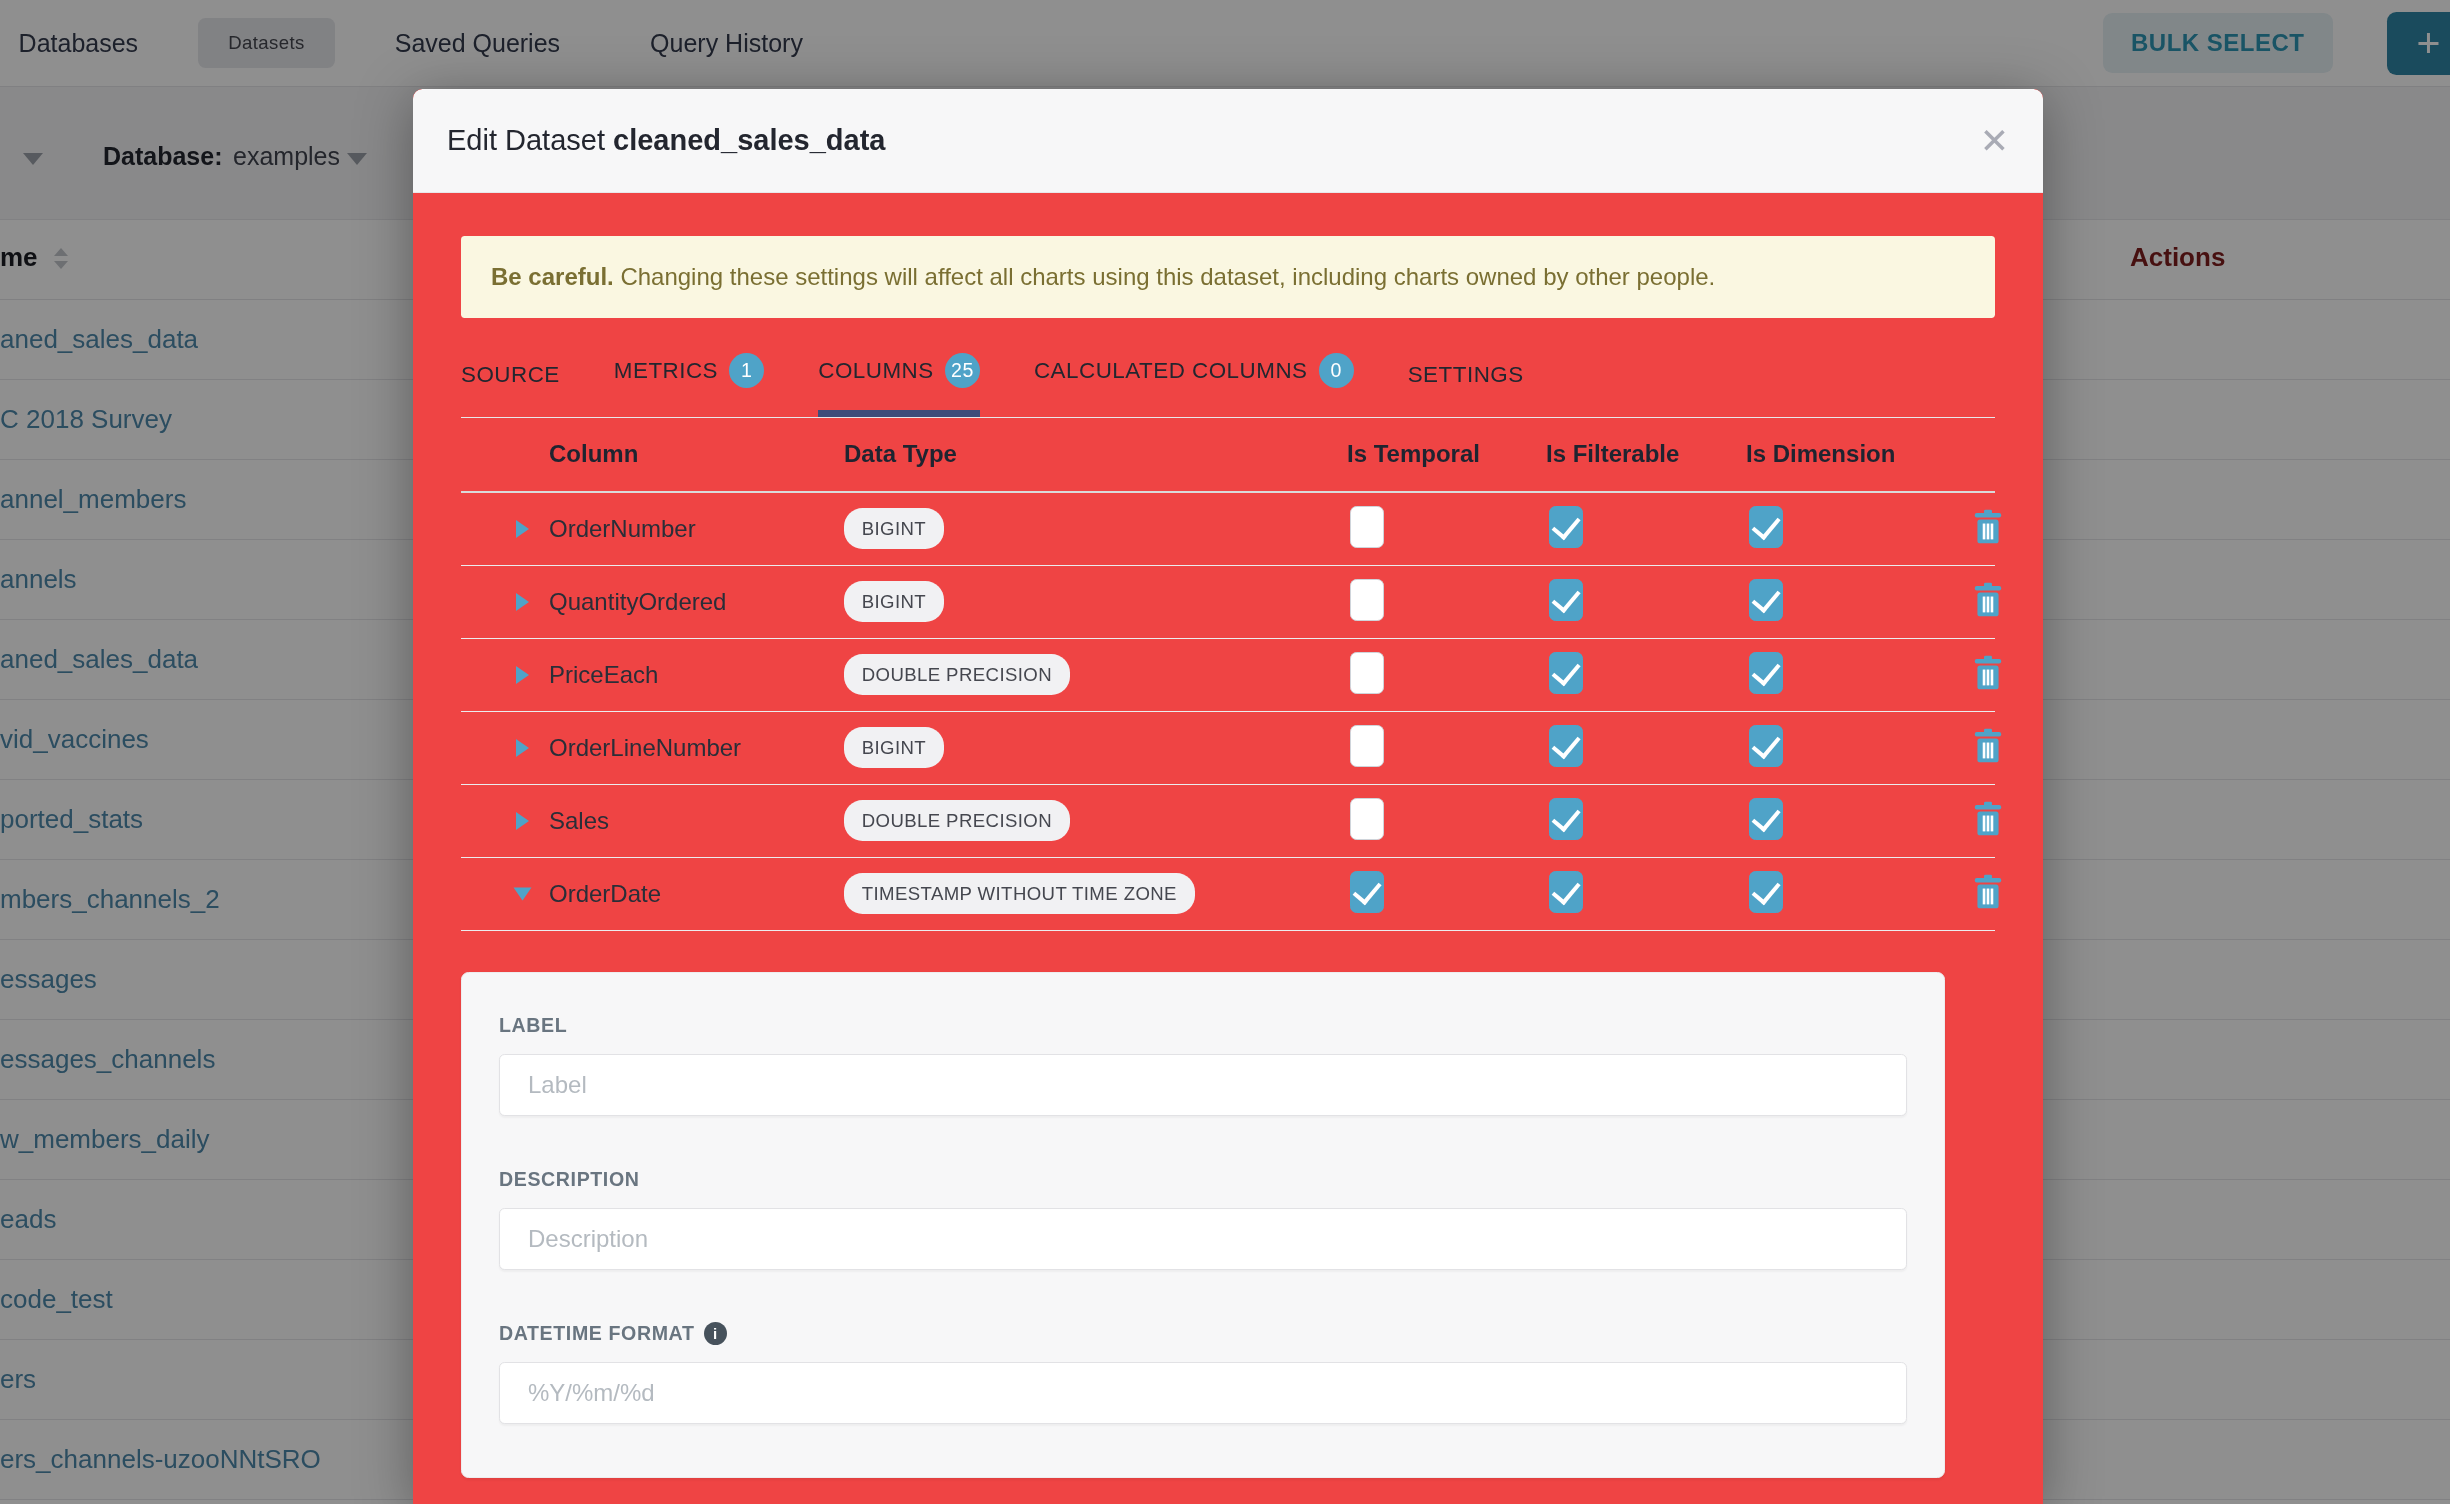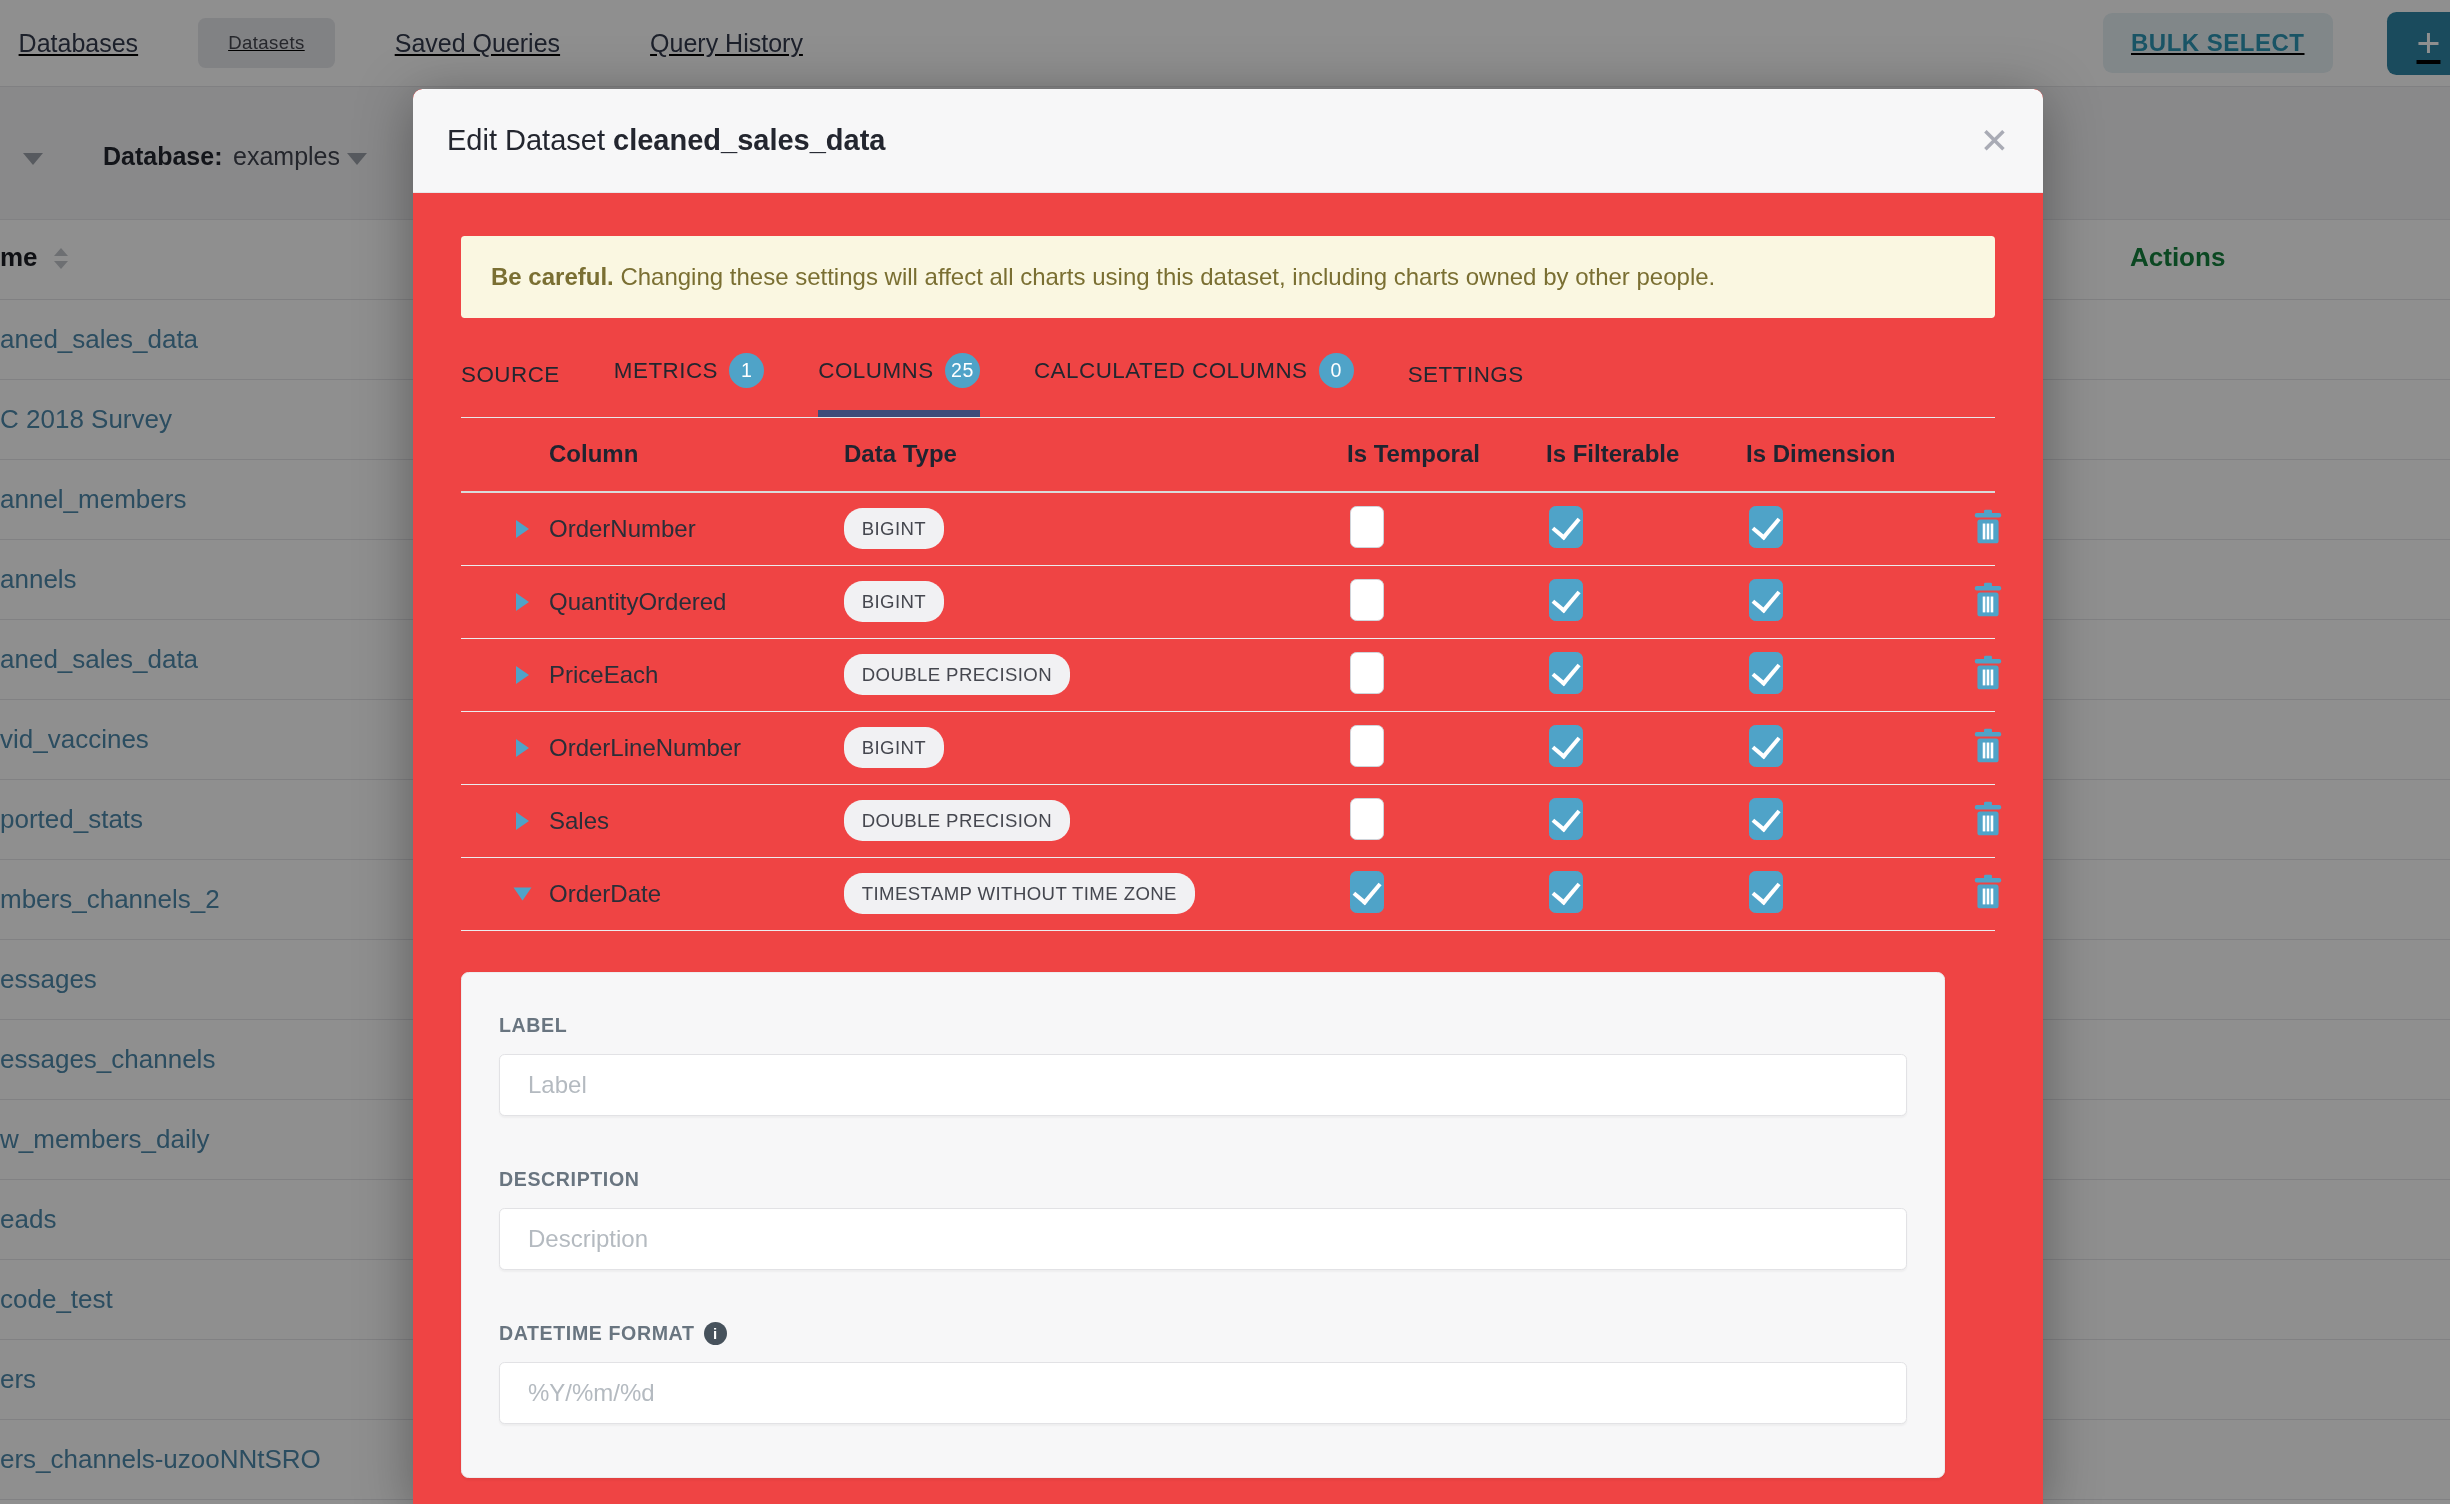--- a/index.html
+++ b/index.html
@@ -10,21 +10,21 @@
     --warn-bg:#FAF7E1;
     --warn-text:#7A6F32;
   }
   *{box-sizing:border-box;}
   html,body{margin:0;padding:0;width:2450px;height:1505px;overflow:hidden;
     font-family:"Liberation Sans", sans-serif;background:#f5f5f7;}
 
   
   .bg-page{position:absolute;inset:0;}
   .topnav{position:relative;height:87px;background:#ffffff;border-bottom:0.9px solid #e4e4e8;
-    display:flex;align-items:center;padding-left:18.6px;text-decoration:underline;}
+    display:flex;align-items:center;padding-left:18.6px;}
   .nav-item{font-size:25px;color:#343b4e;margin-right:60px;white-space:nowrap;}
   .nav-item.pill{background:#e7e8ec;border-radius:7.5px;padding:14px 30px;margin-right:60px;}
   .nav-item.qh{margin-right:0;margin-left:30px;}
   .nav-right{margin-left:auto;display:flex;align-items:center;gap:9px;}
   .bulk-btn{background:#e6f0f5;color:#2E96B5;font-size:24px;font-weight:600;letter-spacing:0.5px;
     border:none;border-radius:9.3px;padding:16px 28px;margin-right:45px;white-space:nowrap;}
   .add-btn{background:#2F86A6;color:#fff;border:none;border-radius:9.3px;width:84px;height:63px;
     font-size:41px;line-height:56px;margin-right:-20.5px;}
 
   .filter-row{position:absolute;top:131px;left:0;width:100%;height:56px;}
@@ -36,21 +36,21 @@
   .filter-caret-right{position:absolute;left:347px;top:22.4px;}
 
   .card{position:absolute;top:219px;left:0;right:0;bottom:0;background:#ffffff;border-top:0.9px solid #e7e7ea;}
   .card-header{position:relative;height:80px;border-bottom:0.9px solid #e4e5e8;}
   .name-h{position:absolute;left:0;top:22.4px;font-size:26px;font-weight:700;color:#1b1e24;}
   .sort-icon{position:absolute;left:54px;top:28px;display:flex;flex-direction:column;gap:4.7px;}
   .sort-icon .up{width:0;height:0;border-left:7.5px solid transparent;border-right:7.5px solid transparent;
     border-bottom:8.4px solid #c3c6cb;}
   .sort-icon .down{width:0;height:0;border-left:7.5px solid transparent;border-right:7.5px solid transparent;
     border-top:8.4px solid #c3c6cb;}
-  .actions-h{position:absolute;left:2130px;top:22.4px;font-size:26px;font-weight:700;color:#15803d;}
+  .actions-h{position:absolute;left:2130px;top:22.4px;font-size:26px;font-weight:700;color:#7f1d1d;}
   .ds-row{height:80px;border-bottom:0.9px solid #e6e6e9;display:flex;align-items:center;}
   .ds-link{font-size:26px;color:var(--link);white-space:nowrap;}
 
   
   .overlay{position:absolute;inset:0;background:rgba(0,0,0,0.44);}
 
   
   .modal{position:absolute;left:413px;top:89px;width:1630px;height:1416px;background:#ef4444;
     border-radius:9.3px 9.3px 0 0;box-shadow:0 9.3px 56px rgba(0,0,0,.35);overflow:hidden;}
   .modal-header{height:104px;background:#f7f7f8;border-bottom:0.9px solid #e8e8ea;

